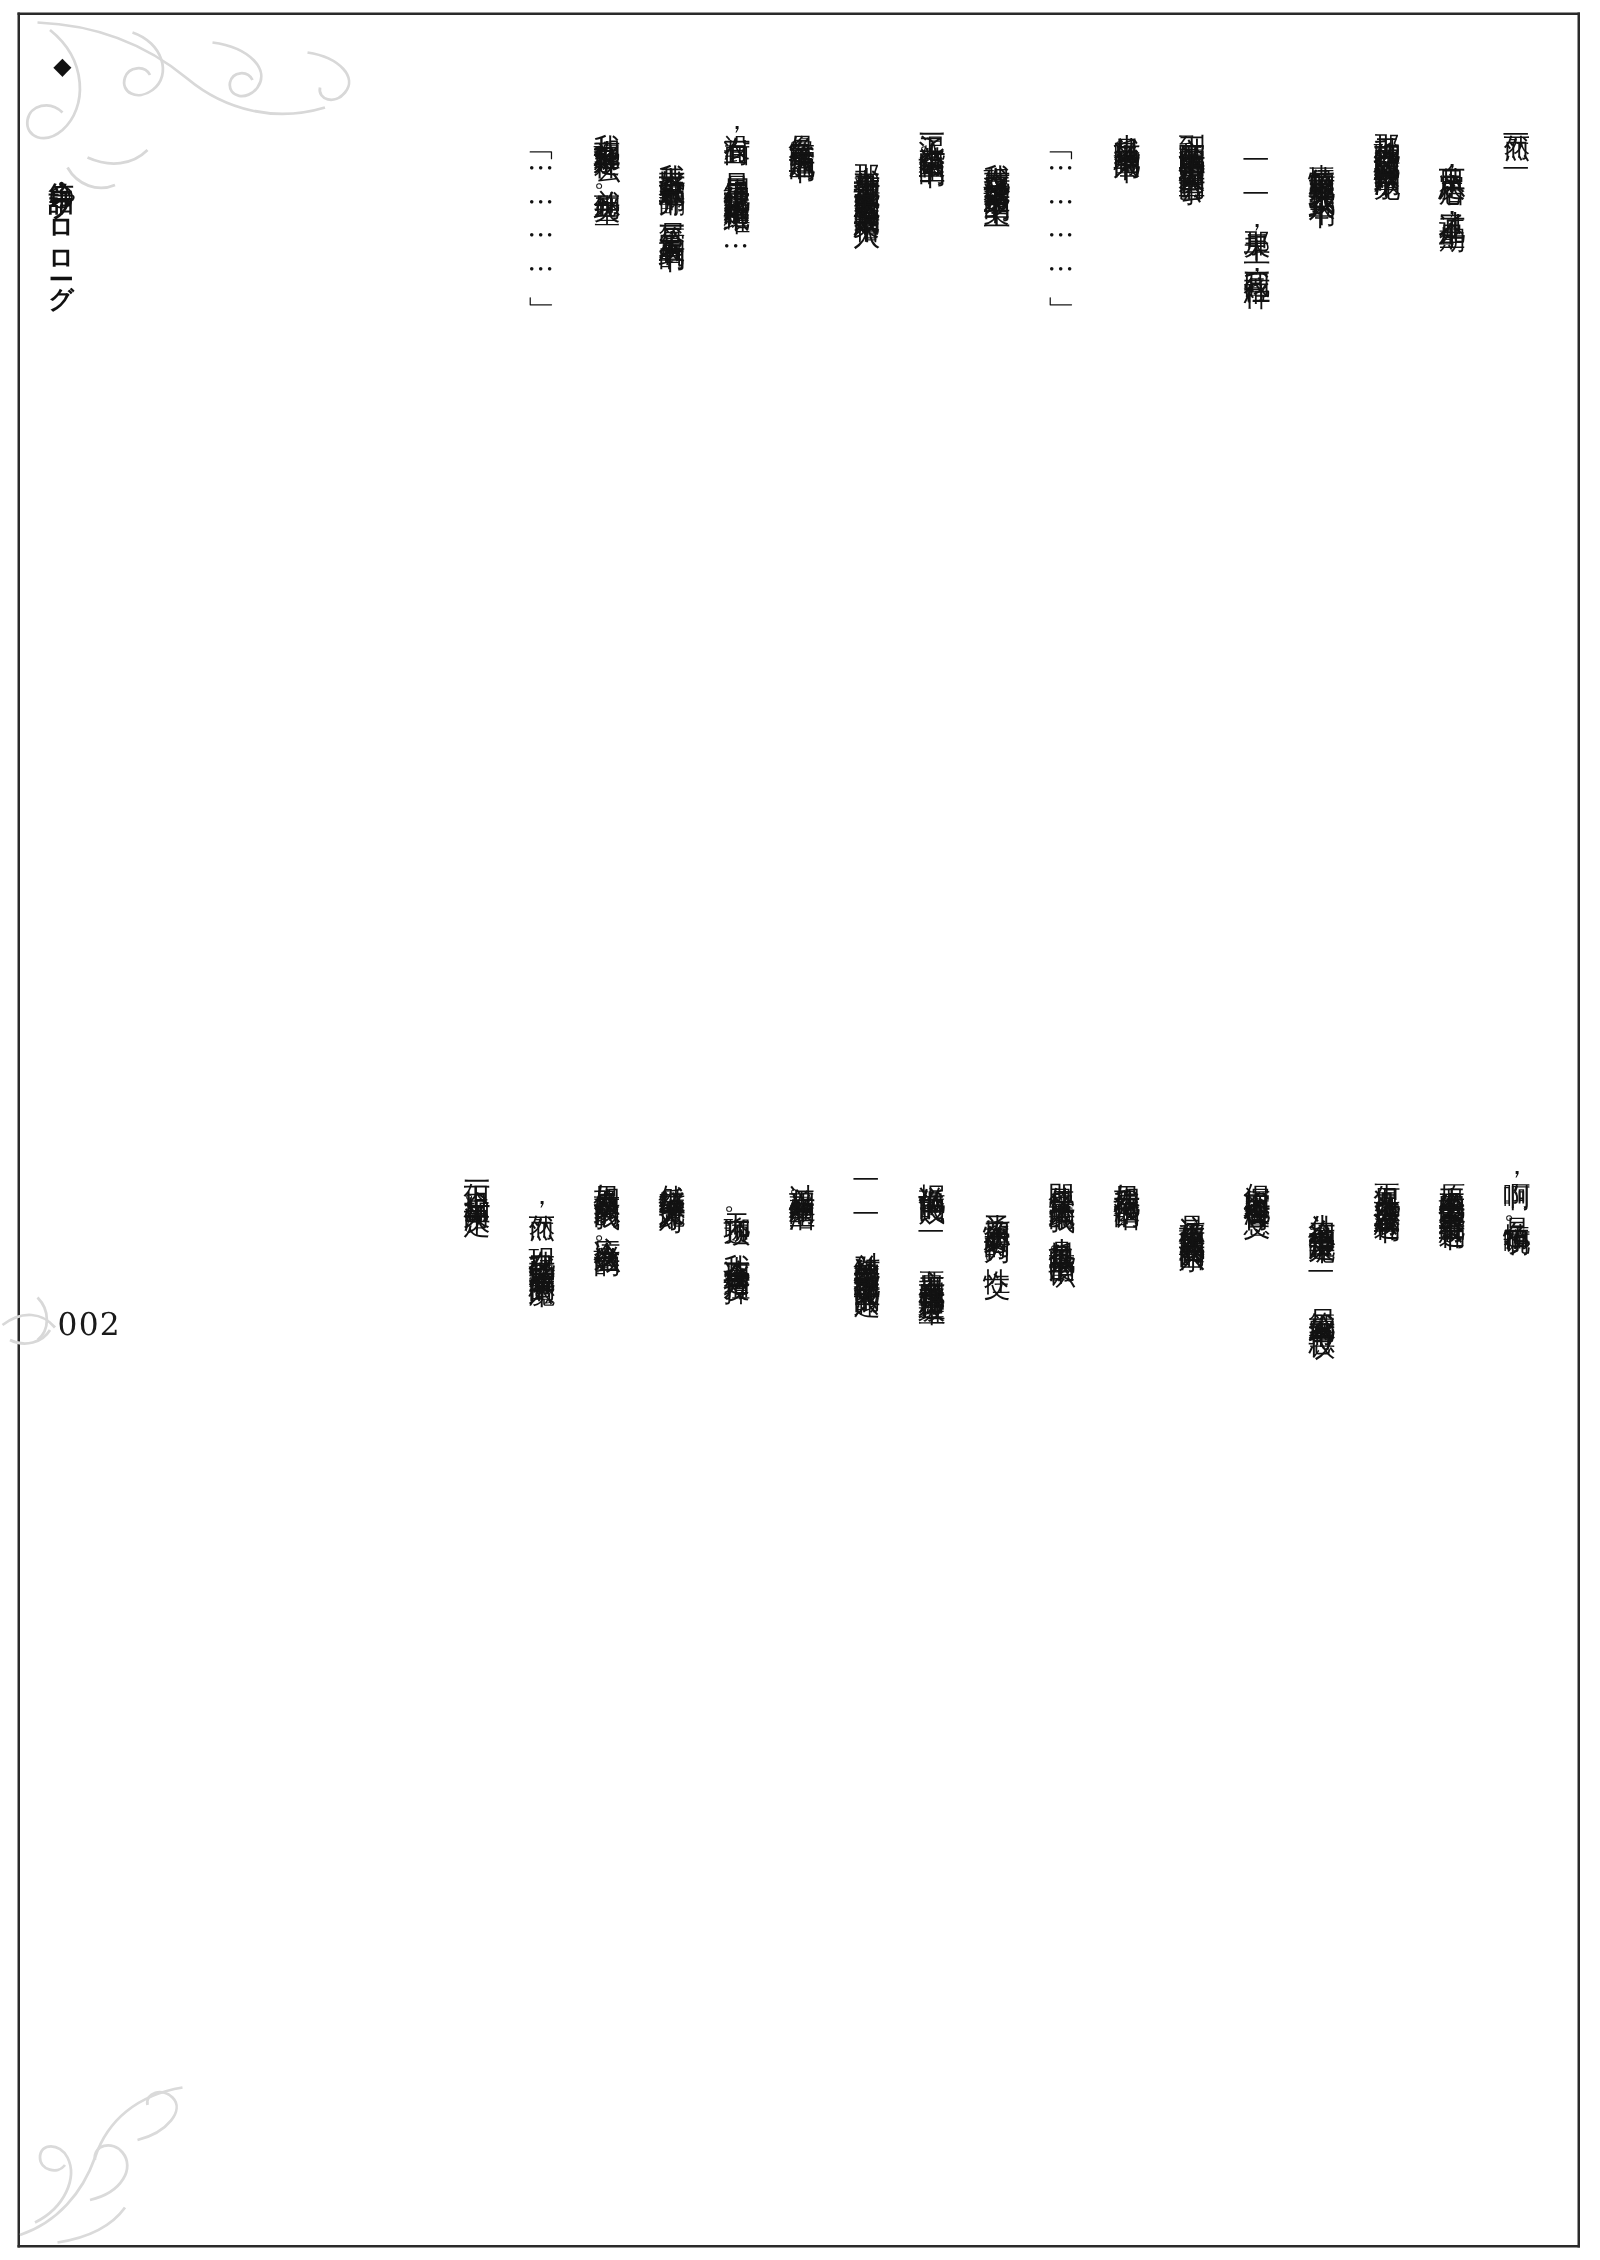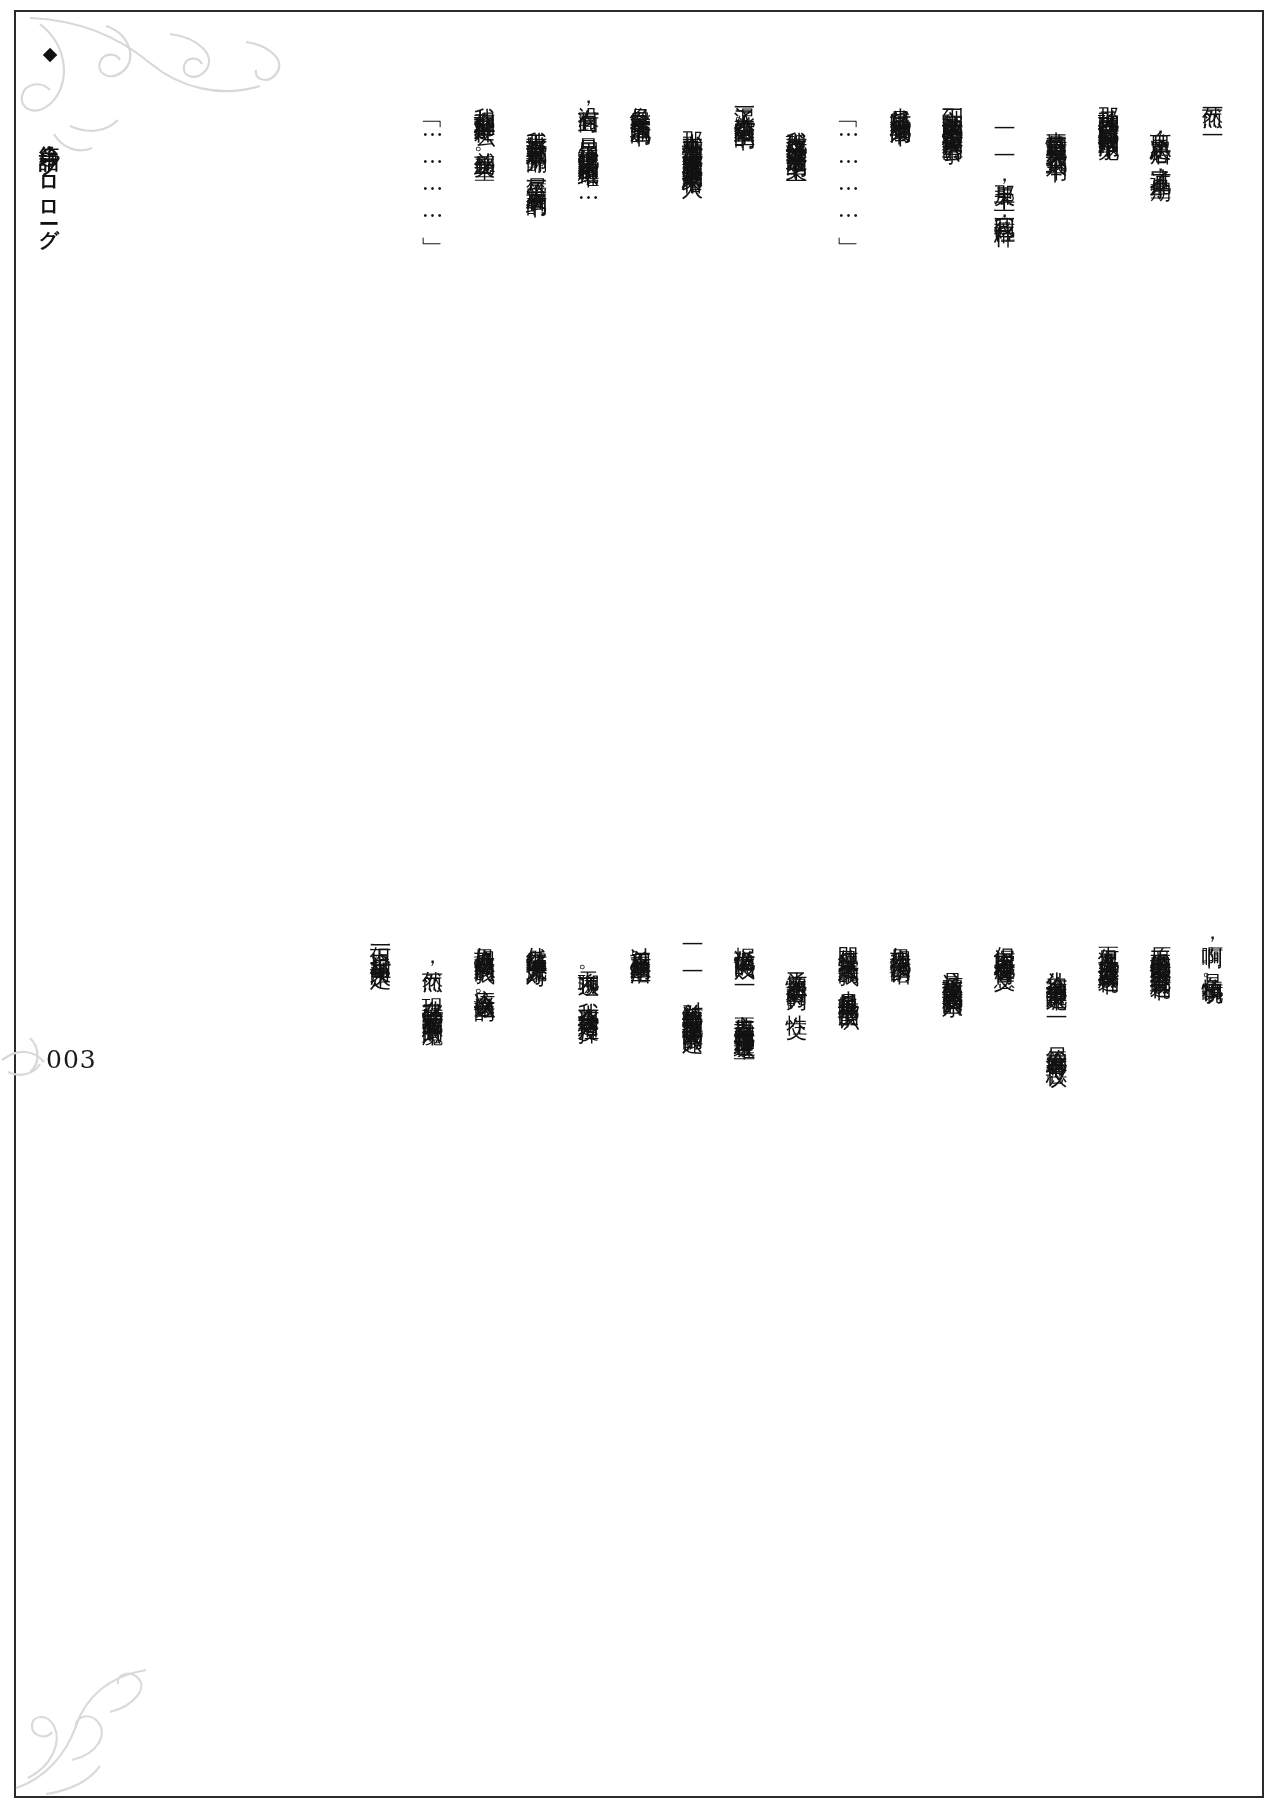--- a/index.html
+++ b/index.html
@@ -154,21 +154,21 @@
         <path d="M40 156 C 66 152, 84 142, 94 128"></path>
       </g>
     </svg>
   </div>
 
   <div id="chapter-heading">
     <div id="chapter-diamond">◆</div>
     <div id="chapter-title">第〇話・プロローグ</div>
   </div>
 
-  <div id="page-number">003</div>
+  <div id="page-number">002</div>
 
   <div id="block-upper" class="textblock">
     <p>然而——</p>
     <p class="indent">自从下定决心后，才过了几个星期，</p>
     <p>那种无聊的想法就如同过眼云烟消散不见了。</p>
     <p class="indent">事情的契机是某一天我找到了一本书。</p>
     <p class="indent">——那天早上，我同往常一样，</p>
     <p>到王宫魔法院的图书馆进行每天例行的公事，</p>
     <p>也就是随意地翻阅书本。</p>
     <p class="indent">「…………」</p>

